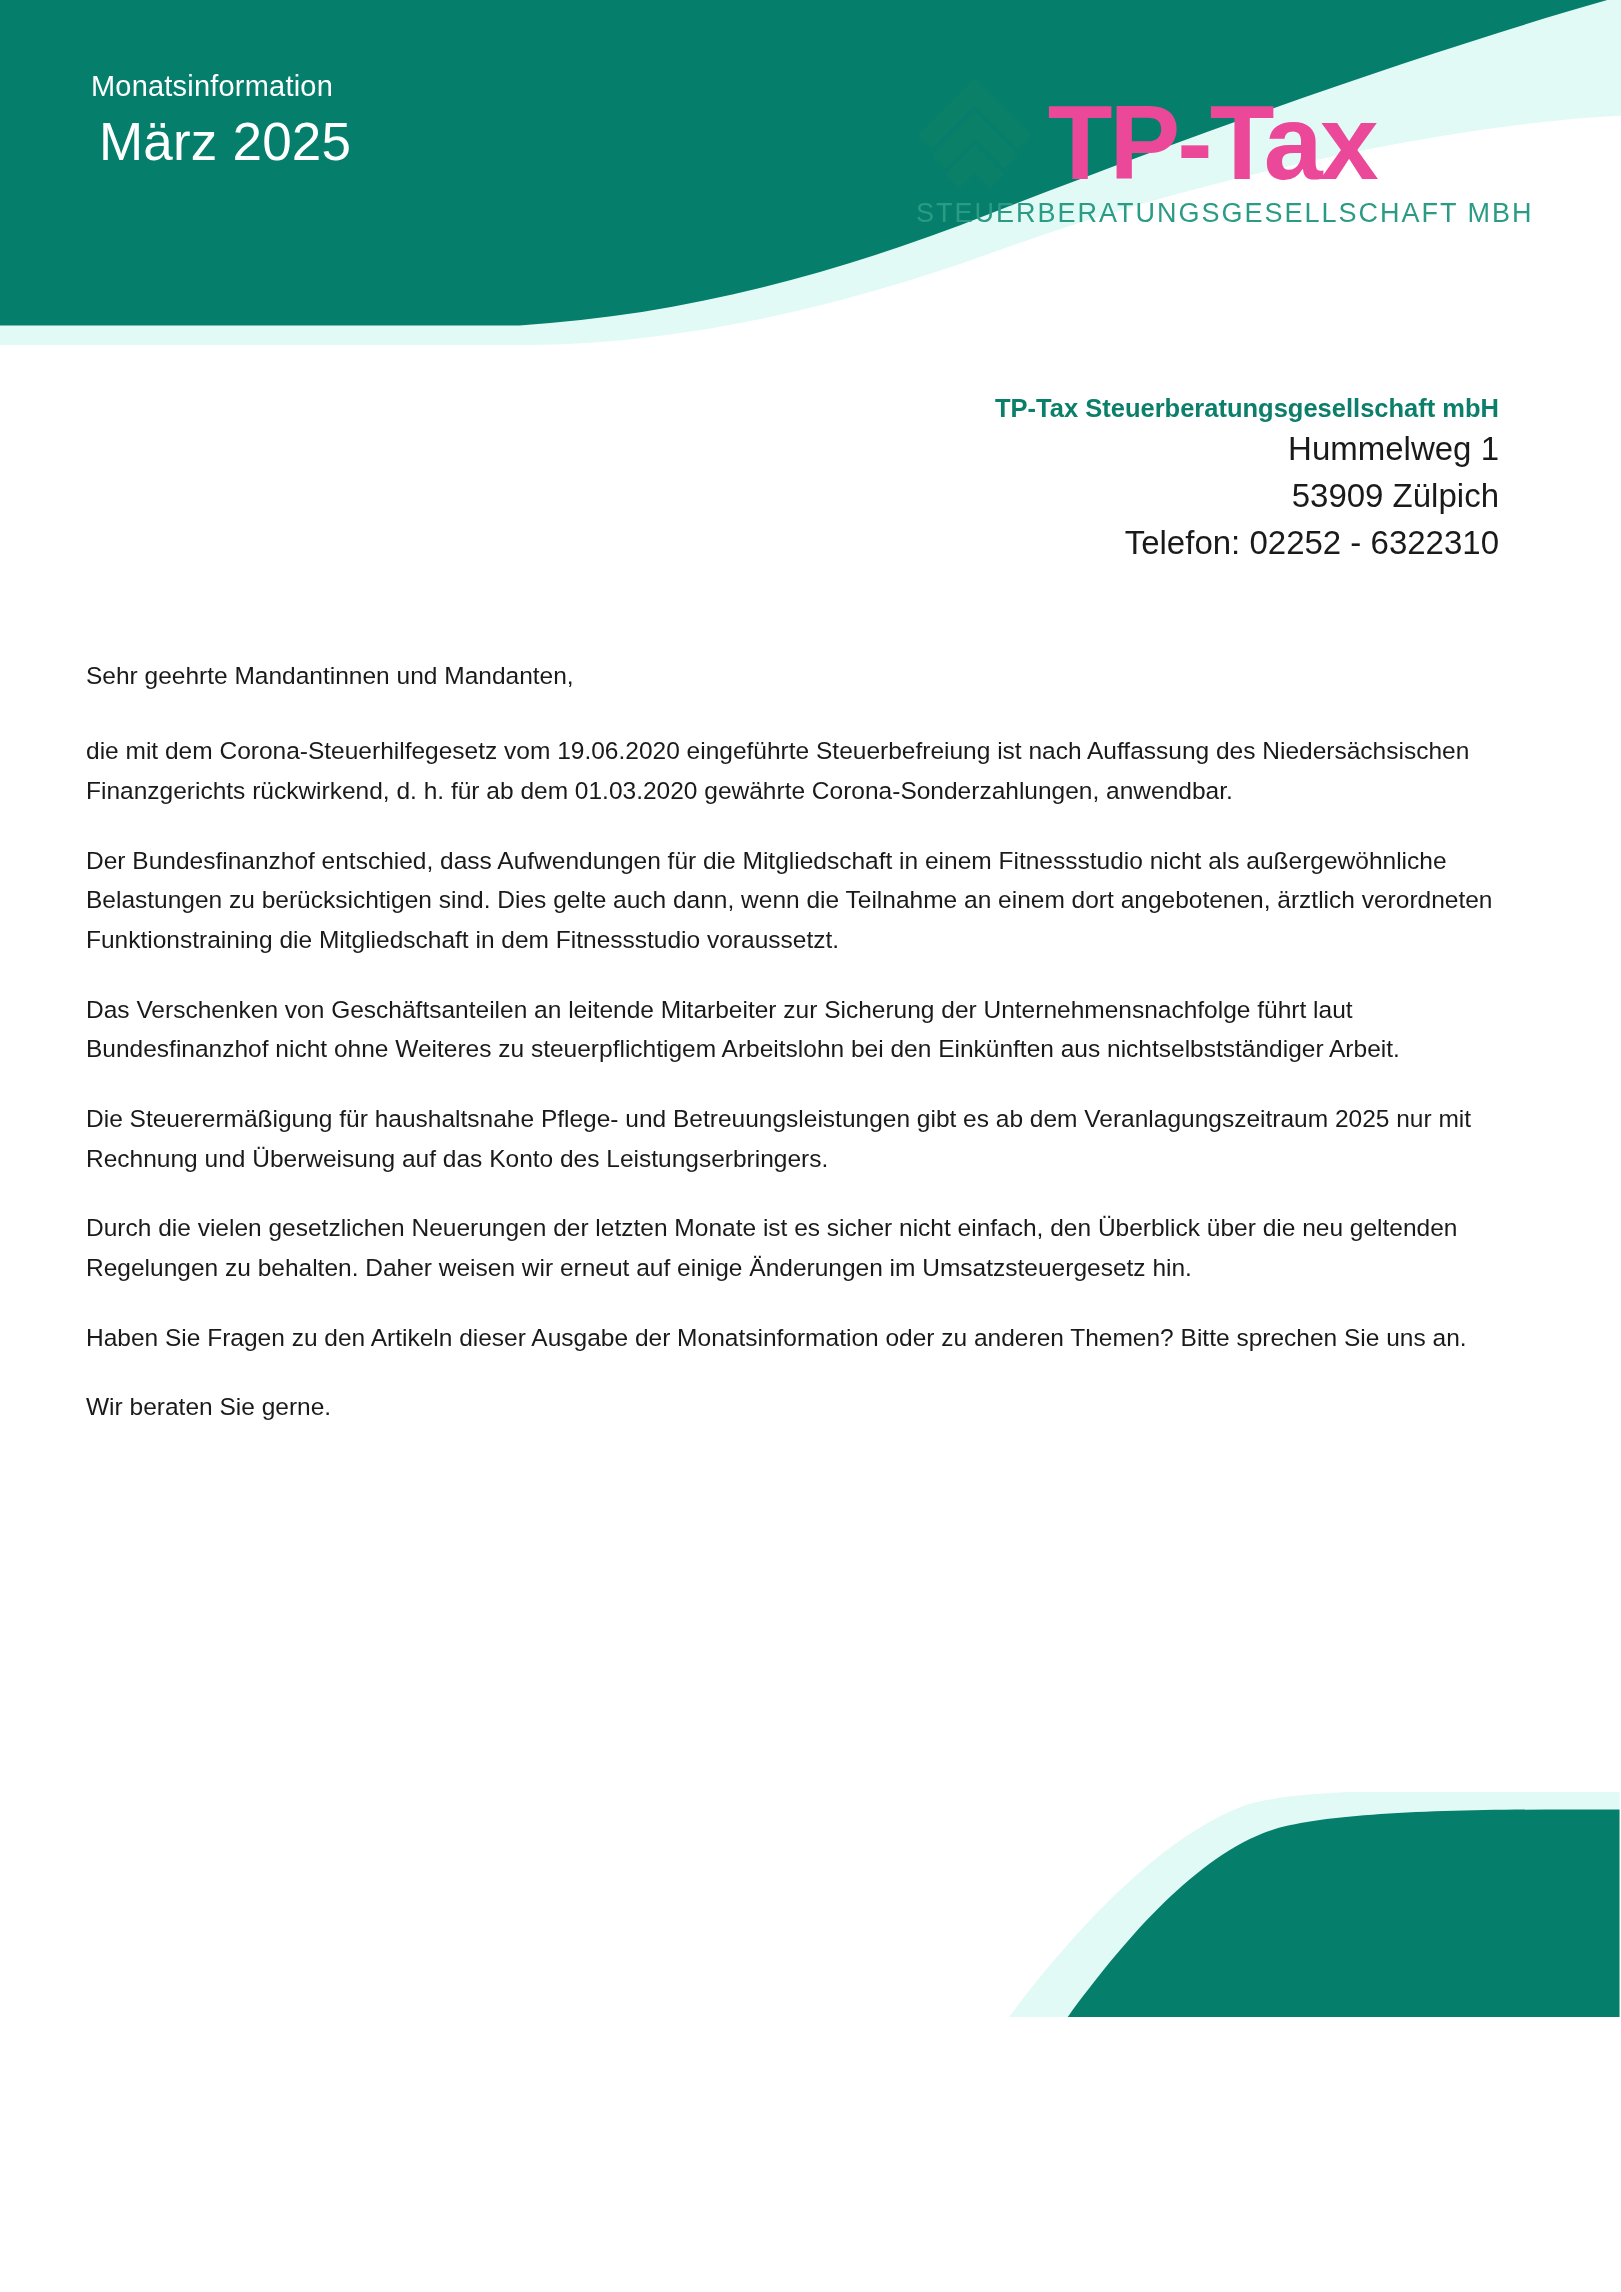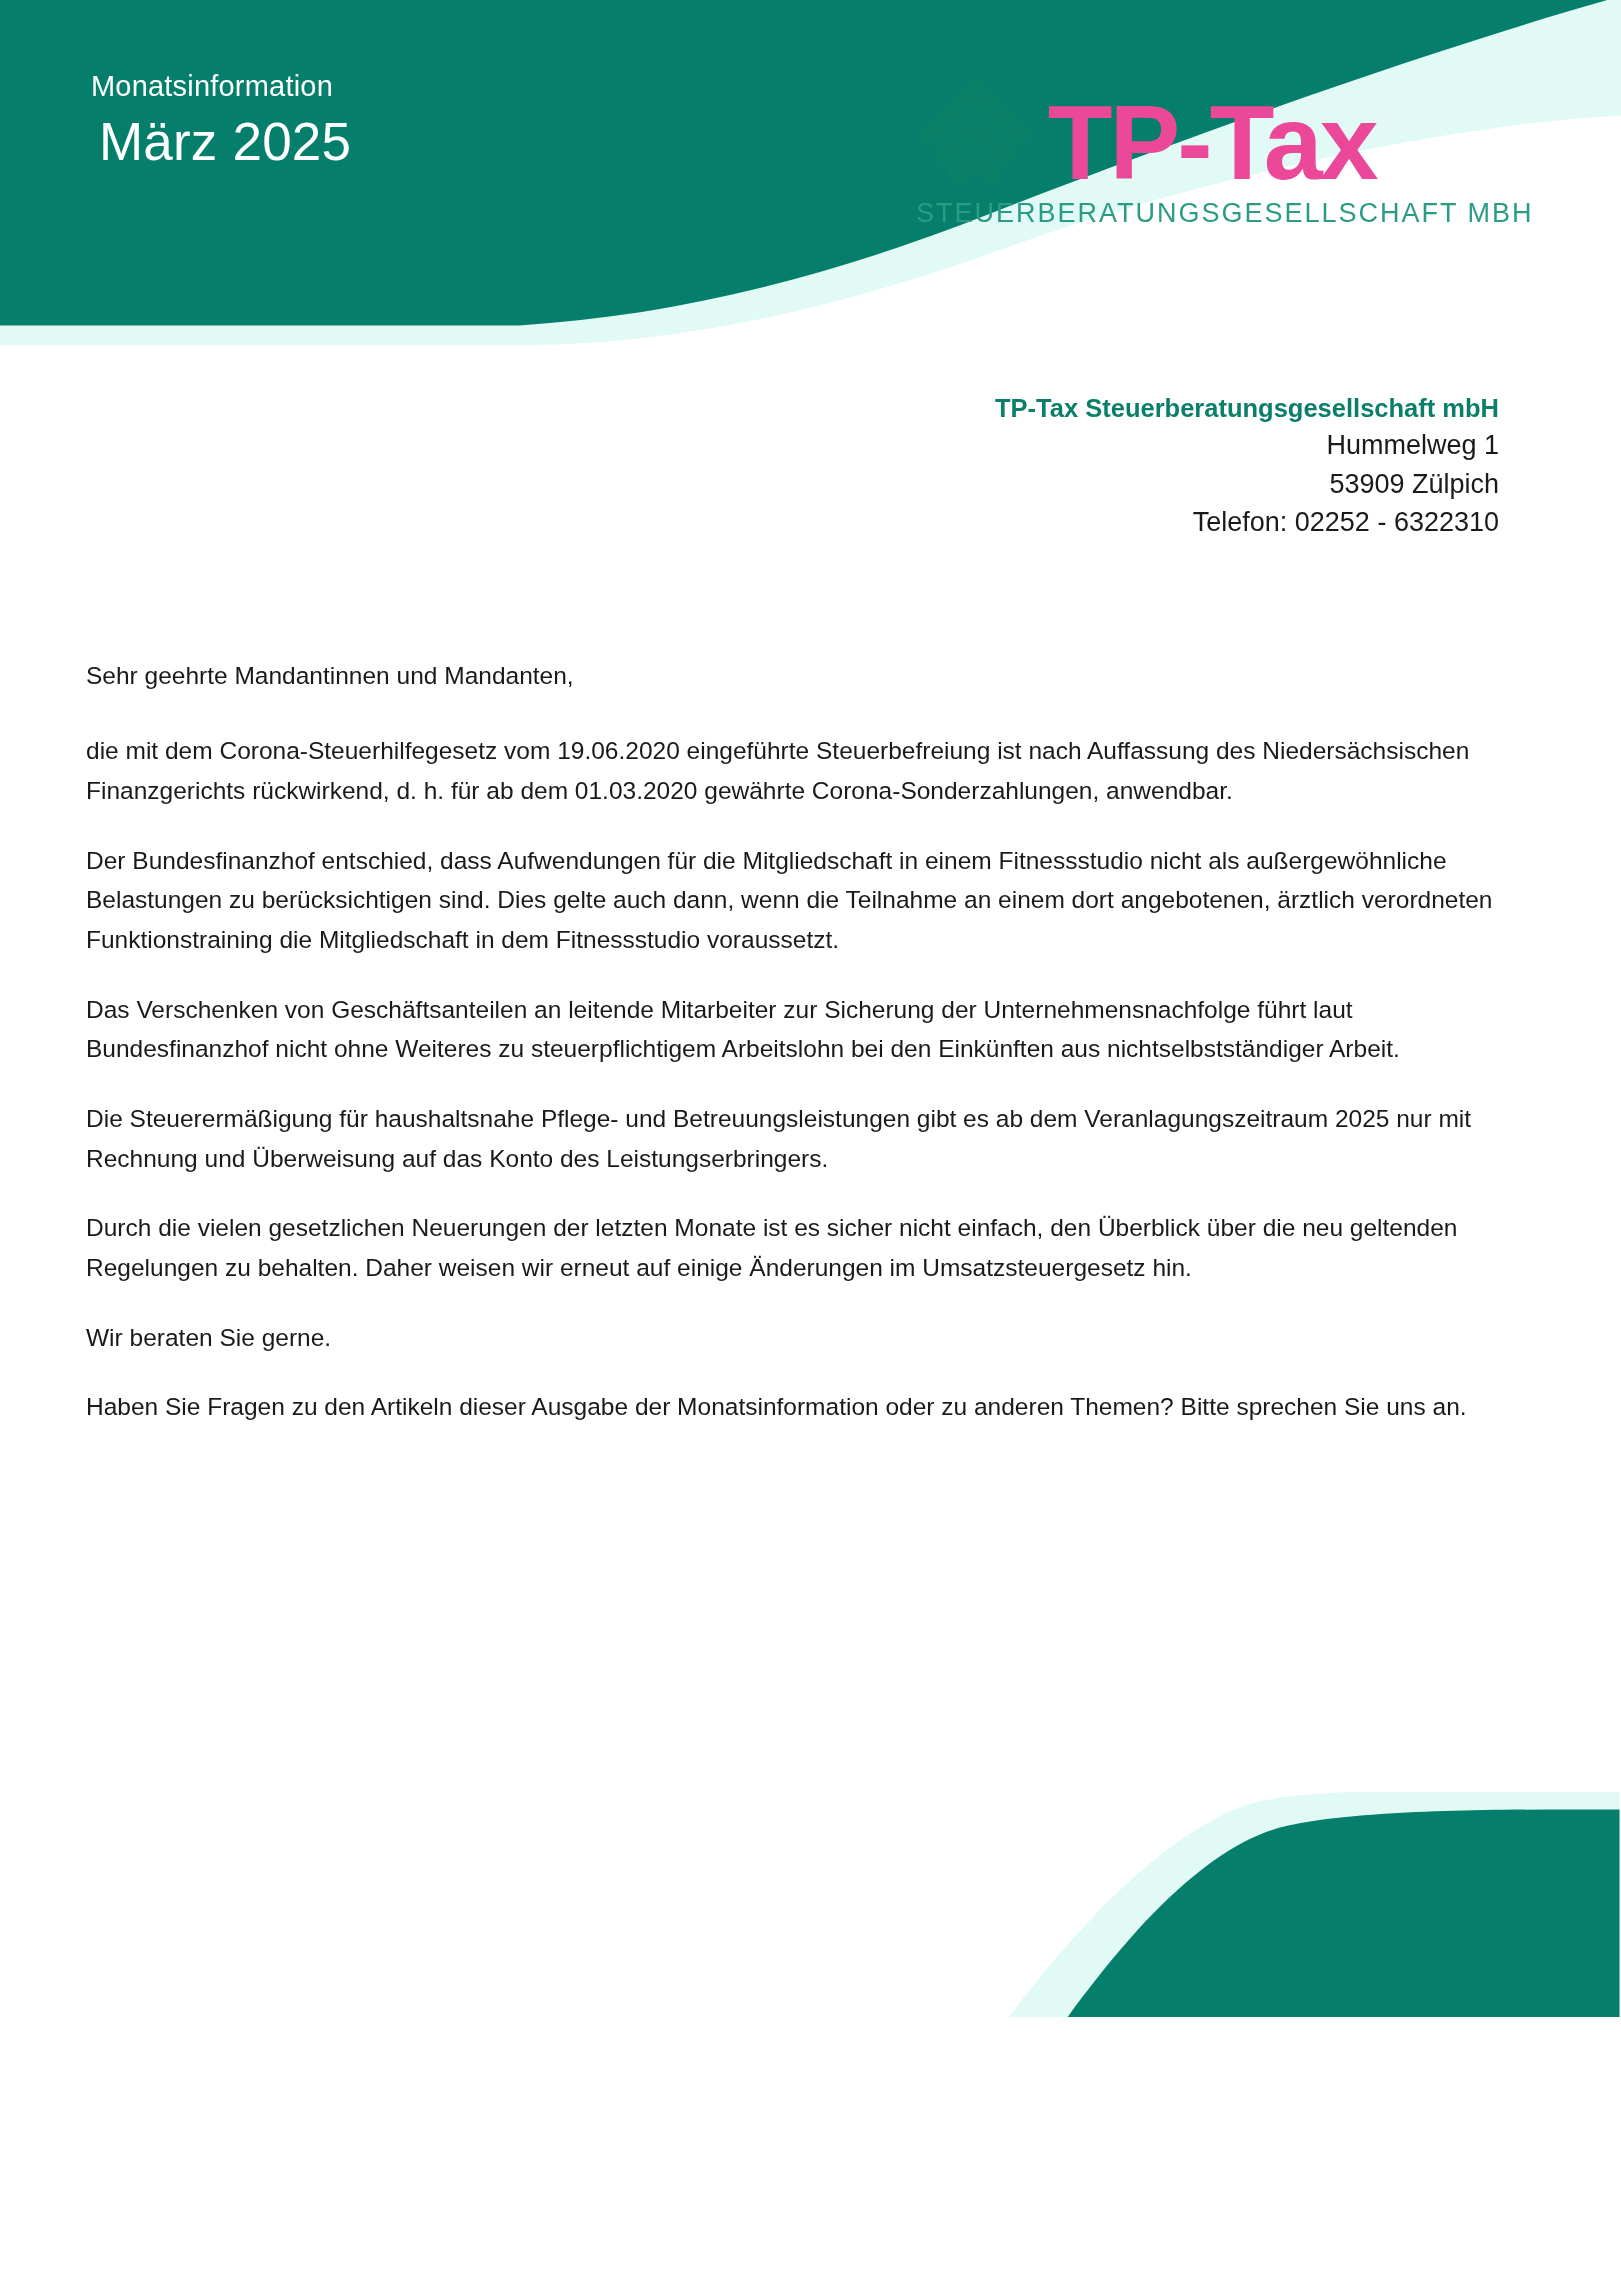--- a/index.html
+++ b/index.html
@@ -108,21 +108,21 @@
     z-index: 4;
   }
   .address-company {
     font-size: 25.5px;
     font-weight: 700;
     color: #0b7f6a;
     line-height: 1.42;
     white-space: nowrap;
   }
   .address-line {
-    font-size: 27px;
+    font-size: 33px;
     font-weight: 400;
     color: #1a1a1a;
     line-height: 1.42;
     white-space: nowrap;
   }
 
   
   .body-copy {
     position: absolute;
     left: 86px;
@@ -205,22 +205,22 @@
     <div class="address-line">Telefon: 02252 - 6322310</div>
   </div>
 
   <div class="body-copy">
     <p class="salutation">Sehr geehrte Mandantinnen und Mandanten,</p>
     <p class="para">die mit dem Corona-Steuerhilfegesetz vom 19.06.2020 eingeführte Steuerbefreiung ist nach Auffassung des Niedersächsischen Finanzgerichts rückwirkend, d. h. für ab dem 01.03.2020 gewährte Corona-Sonderzahlungen, anwendbar.</p>
     <p class="para">Der Bundesfinanzhof entschied, dass Aufwendungen für die Mitgliedschaft in einem Fitnessstudio nicht als außergewöhnliche Belastungen zu berücksichtigen sind. Dies gelte auch dann, wenn die Teilnahme an einem dort angebotenen, ärztlich verordneten Funktionstraining die Mitgliedschaft in dem Fitnessstudio voraussetzt.</p>
     <p class="para">Das Verschenken von Geschäftsanteilen an leitende Mitarbeiter zur Sicherung der Unternehmensnachfolge führt laut Bundesfinanzhof nicht ohne Weiteres zu steuerpflichtigem Arbeitslohn bei den Einkünften aus nichtselbstständiger Arbeit.</p>
     <p class="para">Die Steuerermäßigung für haushaltsnahe Pflege- und Betreuungsleistungen gibt es ab dem Veranlagungszeitraum 2025 nur mit Rechnung und Überweisung auf das Konto des Leistungserbringers.</p>
     <p class="para">Durch die vielen gesetzlichen Neuerungen der letzten Monate ist es sicher nicht einfach, den Überblick über die neu geltenden Regelungen zu behalten. Daher weisen wir erneut auf einige Änderungen im Umsatzsteuergesetz hin.</p>
+    <p class="para">Haben Sie Fragen zu den Artikeln dieser Ausgabe der Monatsinformation oder zu anderen Themen? Bitte sprechen Sie uns an.</p>
     <p class="para">Wir beraten Sie gerne.</p>
-    <p class="para">Haben Sie Fragen zu den Artikeln dieser Ausgabe der Monatsinformation oder zu anderen Themen? Bitte sprechen Sie uns an.</p>
   </div>
 
   <div class="footer-band">
     <svg viewBox="0 0 1654 230" xmlns="http://www.w3.org/2000/svg" aria-hidden="true">
 
       <path d="M1654,0 L1654,230 L1030,230 C1090,150 1180,48 1270,14 C1330,-6 1480,-2 1654,0 Z" fill="#e2faf5"></path>
 
       <path d="M1654,18 L1654,230 L1090,230 C1145,155 1215,72 1290,42 C1345,20 1490,17 1654,18 Z" fill="#057f6b"></path>
     </svg>
   </div>

